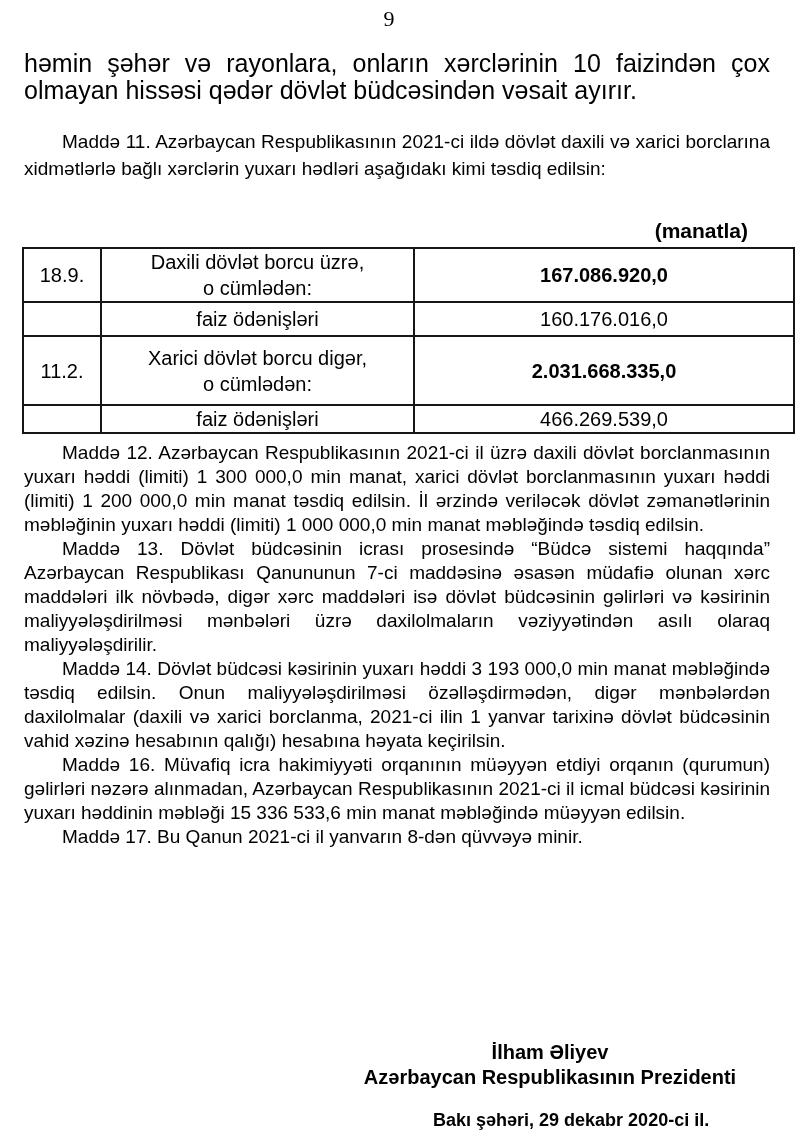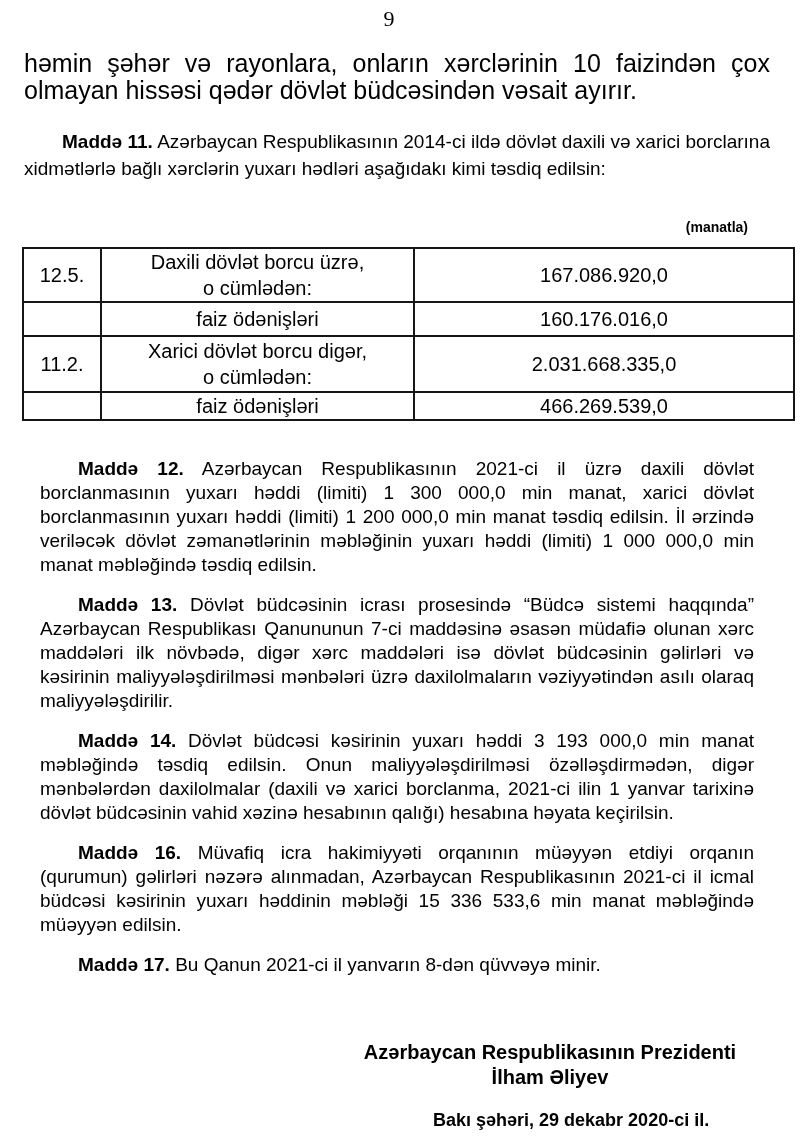--- a/index.html
+++ b/index.html
@@ -26,21 +26,21 @@
   }
 
   .article-11 {
     position: absolute; top: 128px; left: 24px; width: 746px;
     font-size: 19px; line-height: 27px; text-align: justify;
     text-indent: 38px;
   }
 
   .manatla {
     position: absolute; top: 219px; right: 52px;
-    font-size: 14px; font-weight: bold;
+    font-size: 21px; font-weight: bold;
   }
 
   table.budget {
     position: absolute; top: 247px; left: 22px;
     width: 771px;
     border-collapse: collapse;
     font-size: 20px;
     table-layout: fixed;
   }
   table.budget td {
@@ -48,67 +48,67 @@
     text-align: center;
     vertical-align: middle;
     padding: 0 4px;
     line-height: 26px;
   }
   .c1 { width: 78px; }
   .c2 { width: 313px; }
   .c3 { width: 380px; }
   tr.row-tall-1 { height: 54px; }
   tr.row-short-1 { height: 34px; }
-  tr.row-tall-2 { height: 56px; }
+  tr.row-tall-2 { height: 69px; }
   tr.row-short-2 { height: 28px; }
-  .val-bold { font-weight: normal; }
+  .val-bold { font-weight: bold; }
 
   .articles {
     position: absolute; top: 441px; left: 24px; width: 746px;
     font-size: 19px; line-height: 24px; text-align: justify;
   }
-  .articles p { text-indent: 38px; margin: 16px; }
+  .articles p { text-indent: 38px; margin: 0; }
 
   .signature-block {
     position: absolute; top: 1040px; left: 330px; width: 440px;
     text-align: center;
     font-weight: bold; font-size: 20px; line-height: 25px;
   }
   .signature-date {
     position: absolute; top: 1110px; left: 433px;
     font-weight: bold; font-size: 18px;
     white-space: nowrap;
   }
-  b.lead { font-weight: bold; }
+  b.lead { font-weight: normal; }
 </style>
 </head>
 <body>
 
 <div class="page">
 
   <div class="page-number">9</div>
 
   <div class="intro">həmin şəhər və rayonlara, onların xərclərinin 10 faizindən çox olmayan hissəsi qədər dövlət büdcəsindən vəsait ayırır.</div>
 
   <div class="article-11">
     <b class="lead">Maddə 11.</b>
-    <span>Azərbaycan Respublikasının 2014-ci ildə dövlət daxili və xarici borclarına xidmətlərlə bağlı xərclərin yuxarı hədləri aşağıdakı kimi təsdiq edilsin:</span>
+    <span>Azərbaycan Respublikasının 2021-ci ildə dövlət daxili və xarici borclarına xidmətlərlə bağlı xərclərin yuxarı hədləri aşağıdakı kimi təsdiq edilsin:</span>
   </div>
 
   <div class="manatla">(manatla)</div>
 
   <table class="budget">
     <colgroup>
       <col class="c1">
         <col class="c2">
         <col class="c3">
     </colgroup>
     <tbody>
       <tr class="row-tall-1">
-        <td>12.5.</td>
+        <td>18.9.</td>
         <td>
           <div>Daxili dövlət borcu üzrə,</div>
           <div>o cümlədən:</div>
         </td>
         <td class="val-bold">167.086.920,0</td>
       </tr>
       <tr class="row-short-1">
         <td></td>
         <td>faiz ödənişləri</td>
         <td>160.176.016,0</td>
@@ -146,19 +146,19 @@
       <b class="lead">Maddə 16.</b>
       <span>Müvafiq icra hakimiyyəti orqanının müəyyən etdiyi orqanın (qurumun) gəlirləri nəzərə alınmadan, Azərbaycan Respublikasının 2021-ci il icmal büdcəsi kəsirinin yuxarı həddinin məbləği 15 336 533,6 min manat məbləğində müəyyən edilsin.</span>
     </p>
     <p>
       <b class="lead">Maddə 17.</b>
       <span>Bu Qanun 2021-ci il yanvarın 8-dən qüvvəyə minir.</span>
     </p>
   </div>
 
   <div class="signature-block">
+    <div>İlham Əliyev</div>
     <div>Azərbaycan Respublikasının Prezidenti</div>
-    <div>İlham Əliyev</div>
   </div>
 
   <div class="signature-date">Bakı şəhəri, 29 dekabr 2020-ci il.</div>
 
 </div>
 
 </body></html>

